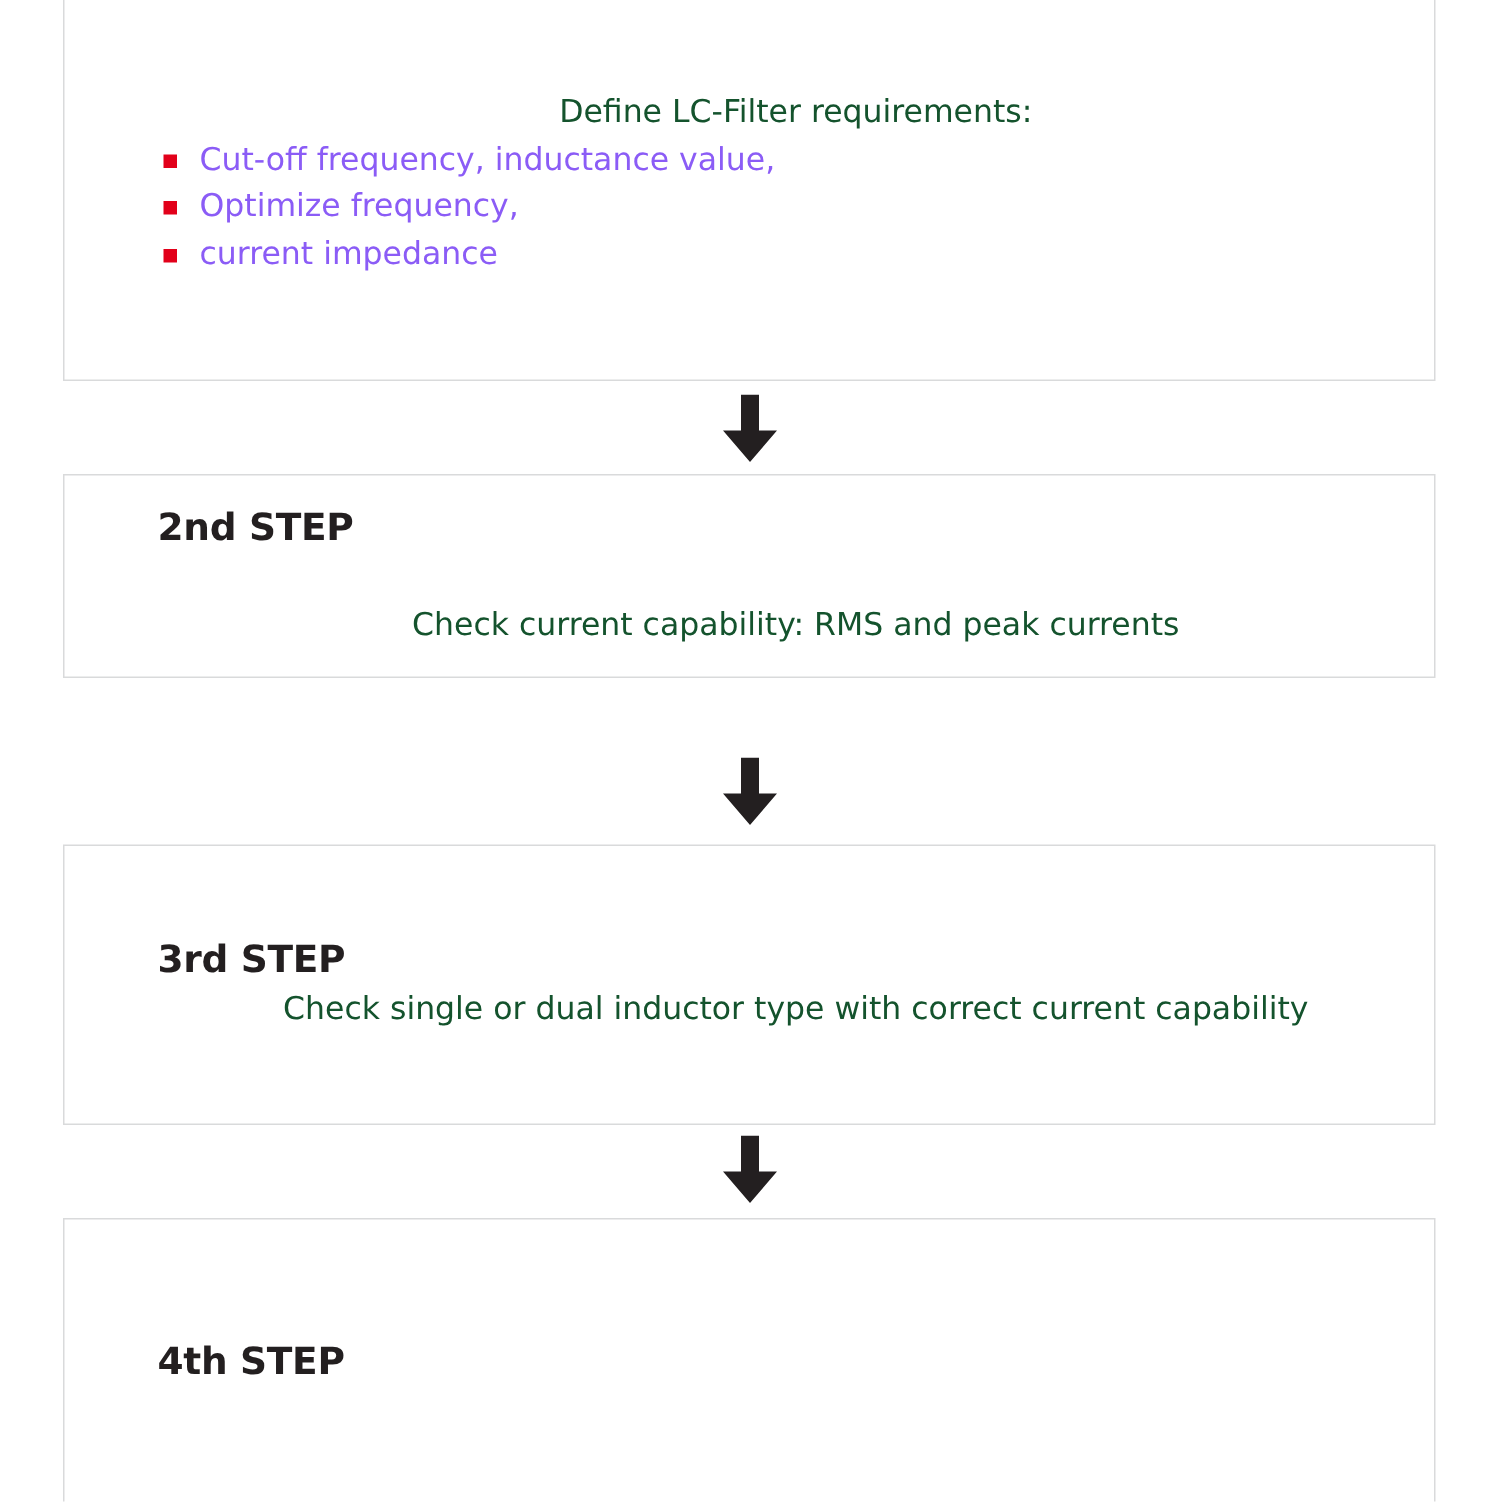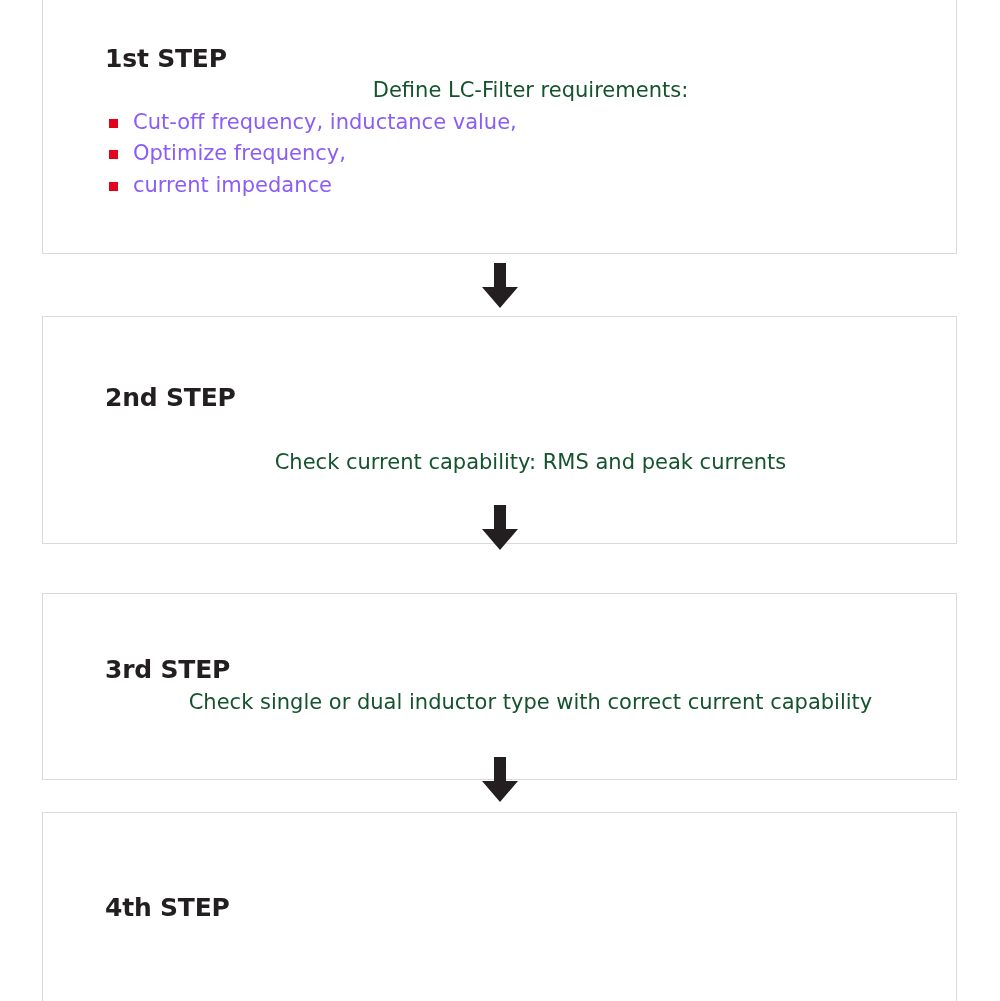--- a/index.html
+++ b/index.html
@@ -64,22 +64,22 @@
     position: absolute;
     left: 4px;
     top: 12px;
     width: 9px;
     height: 9px;
     background: #e2001a;
   }
 
   
   #box1 { top: -8px;  height: 262px; }
-  #box2 { top: 316px; height: 228px; gap: 32px; }
-  #box3 { top: 593px; height: 187px; }
+  #box2 { top: 316px; height: 136px; gap: 32px; }
+  #box3 { top: 563px; height: 187px; }
   #box4 { top: 812px; height: 196px; }
 
   .arrow {
     position: absolute;
     left: 0;
     width: 1000px;
     text-align: center;
     pointer-events: none;
   }
   #arrow1 { top: 263px; }
@@ -87,21 +87,20 @@
   #arrow3 { top: 757px; }
 
   .arrow svg { display: inline-block; }
 </style>
 </head>
 <body>
 
 <div class="flow">
 
   <div class="step-box" id="box1">
-    <div class="step-title">1st STEP</div>
     <div class="step-text">Define LC-Filter requirements:</div>
     <ul class="bullets">
       <li>
         <span class="bullet-mark"></span>
         <span>Cut-off frequency, inductance value,</span>
       </li>
       <li>
         <span class="bullet-mark"></span>
         <span>Optimize frequency,</span>
       </li>

